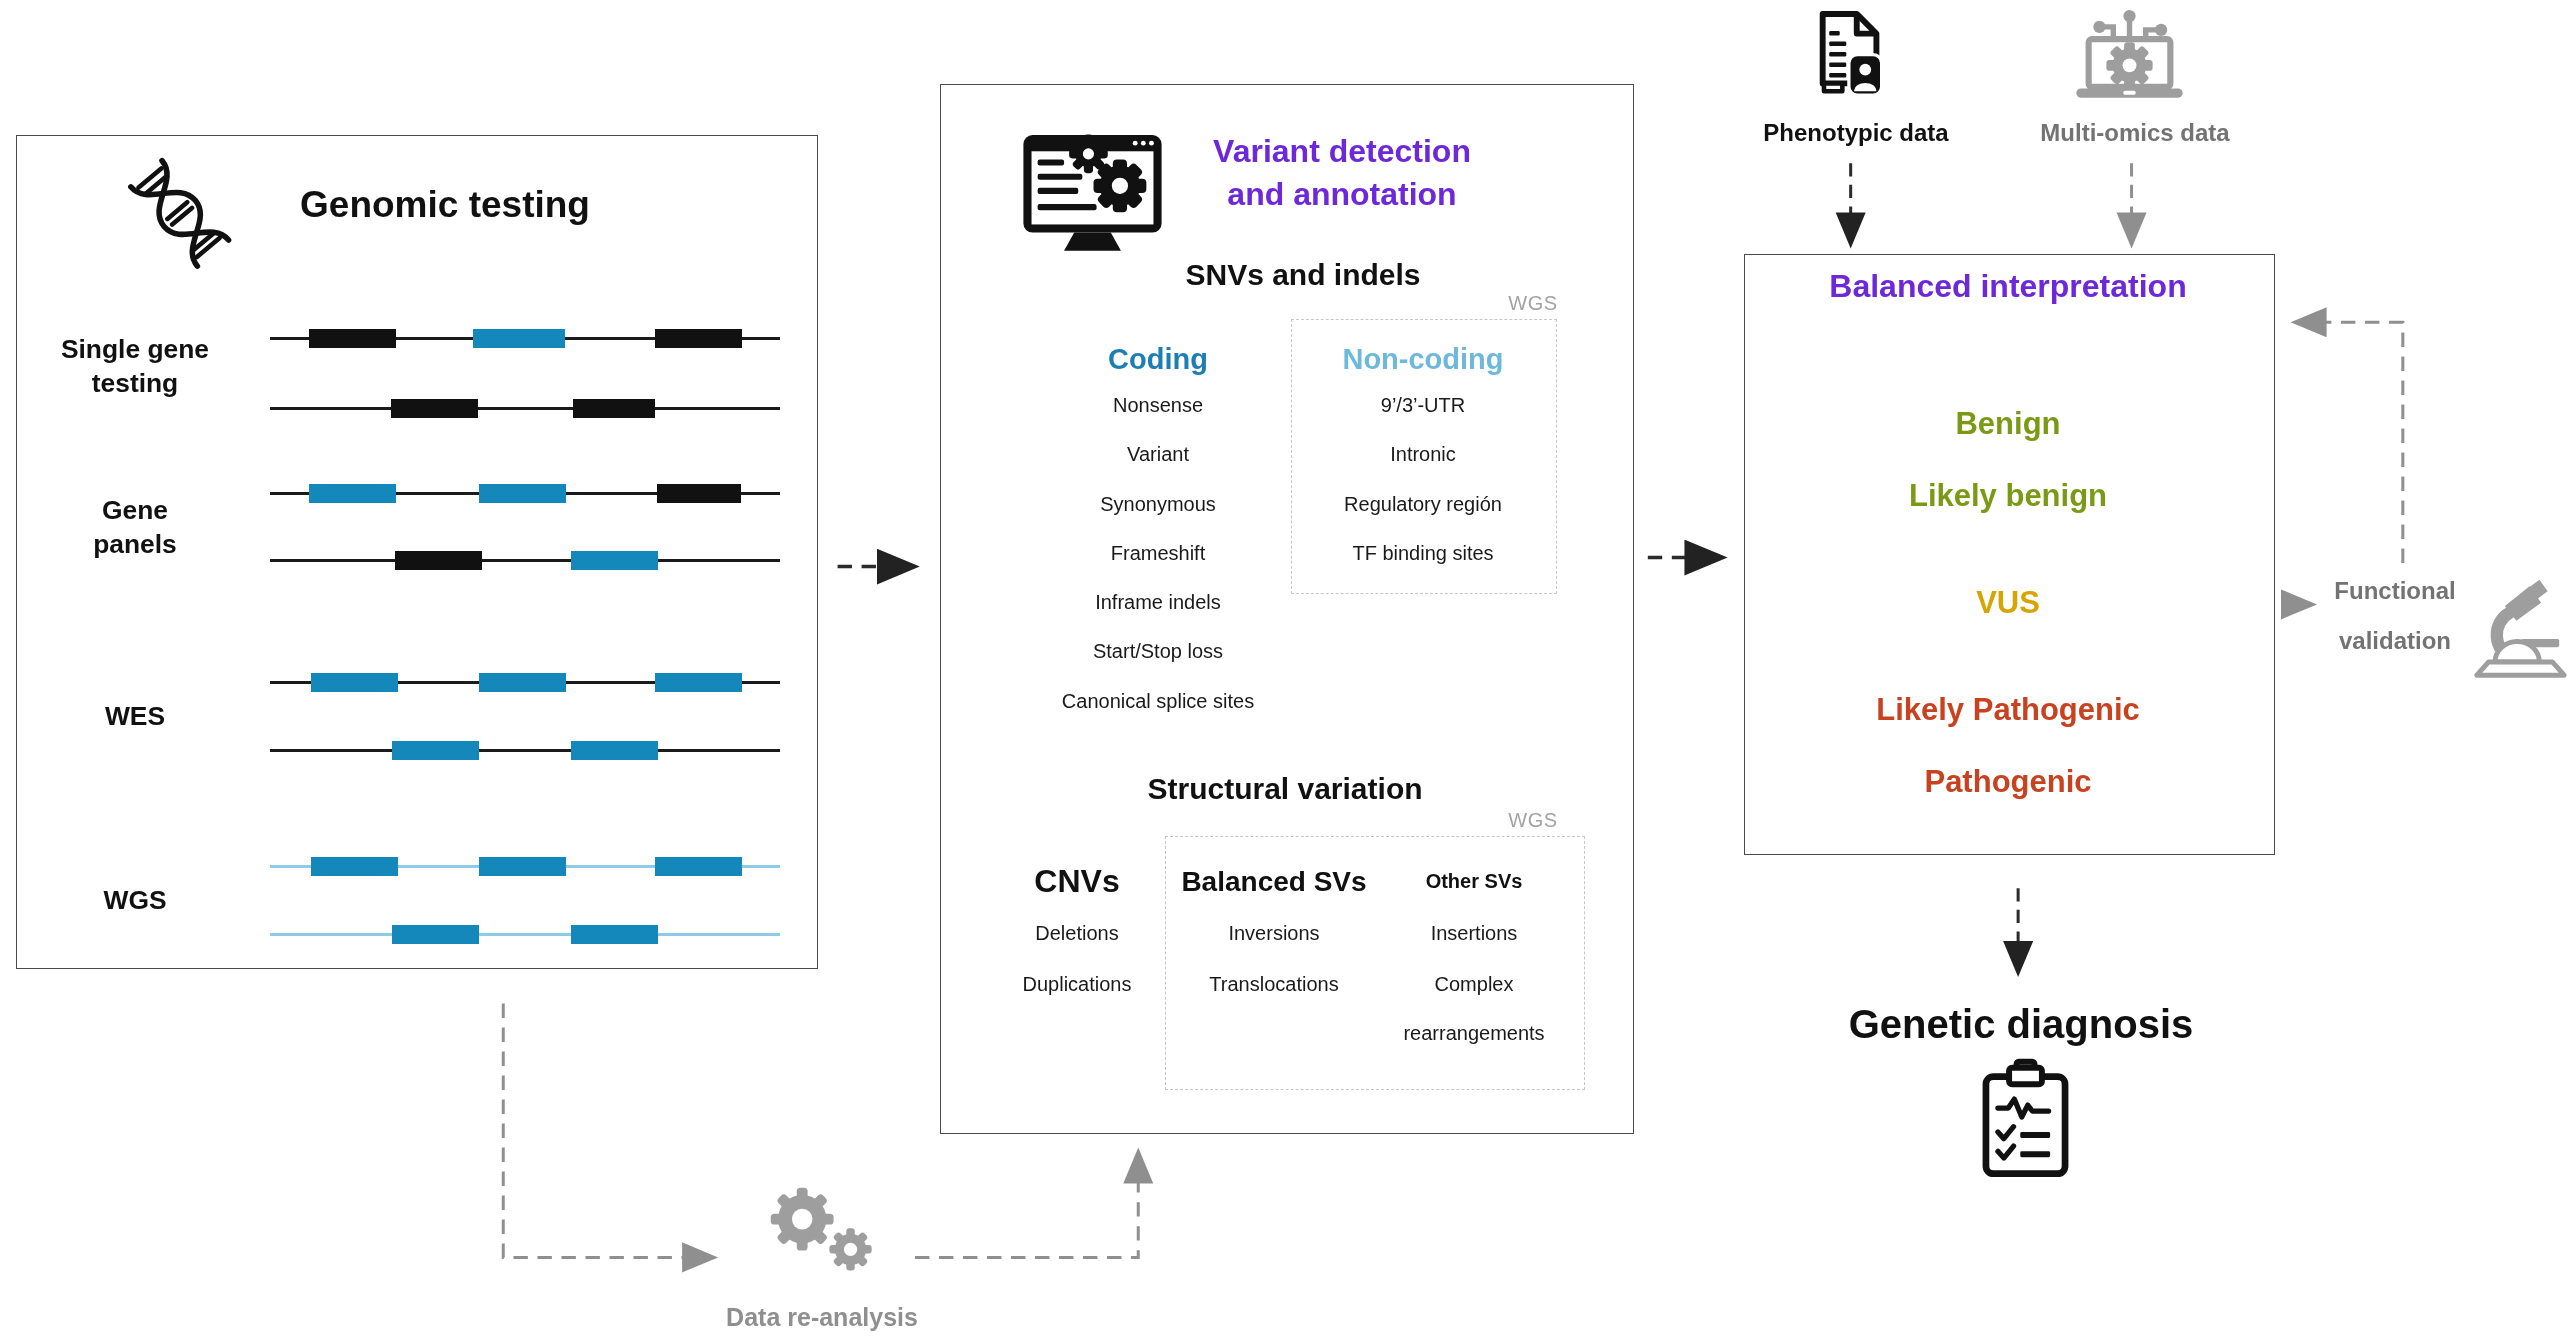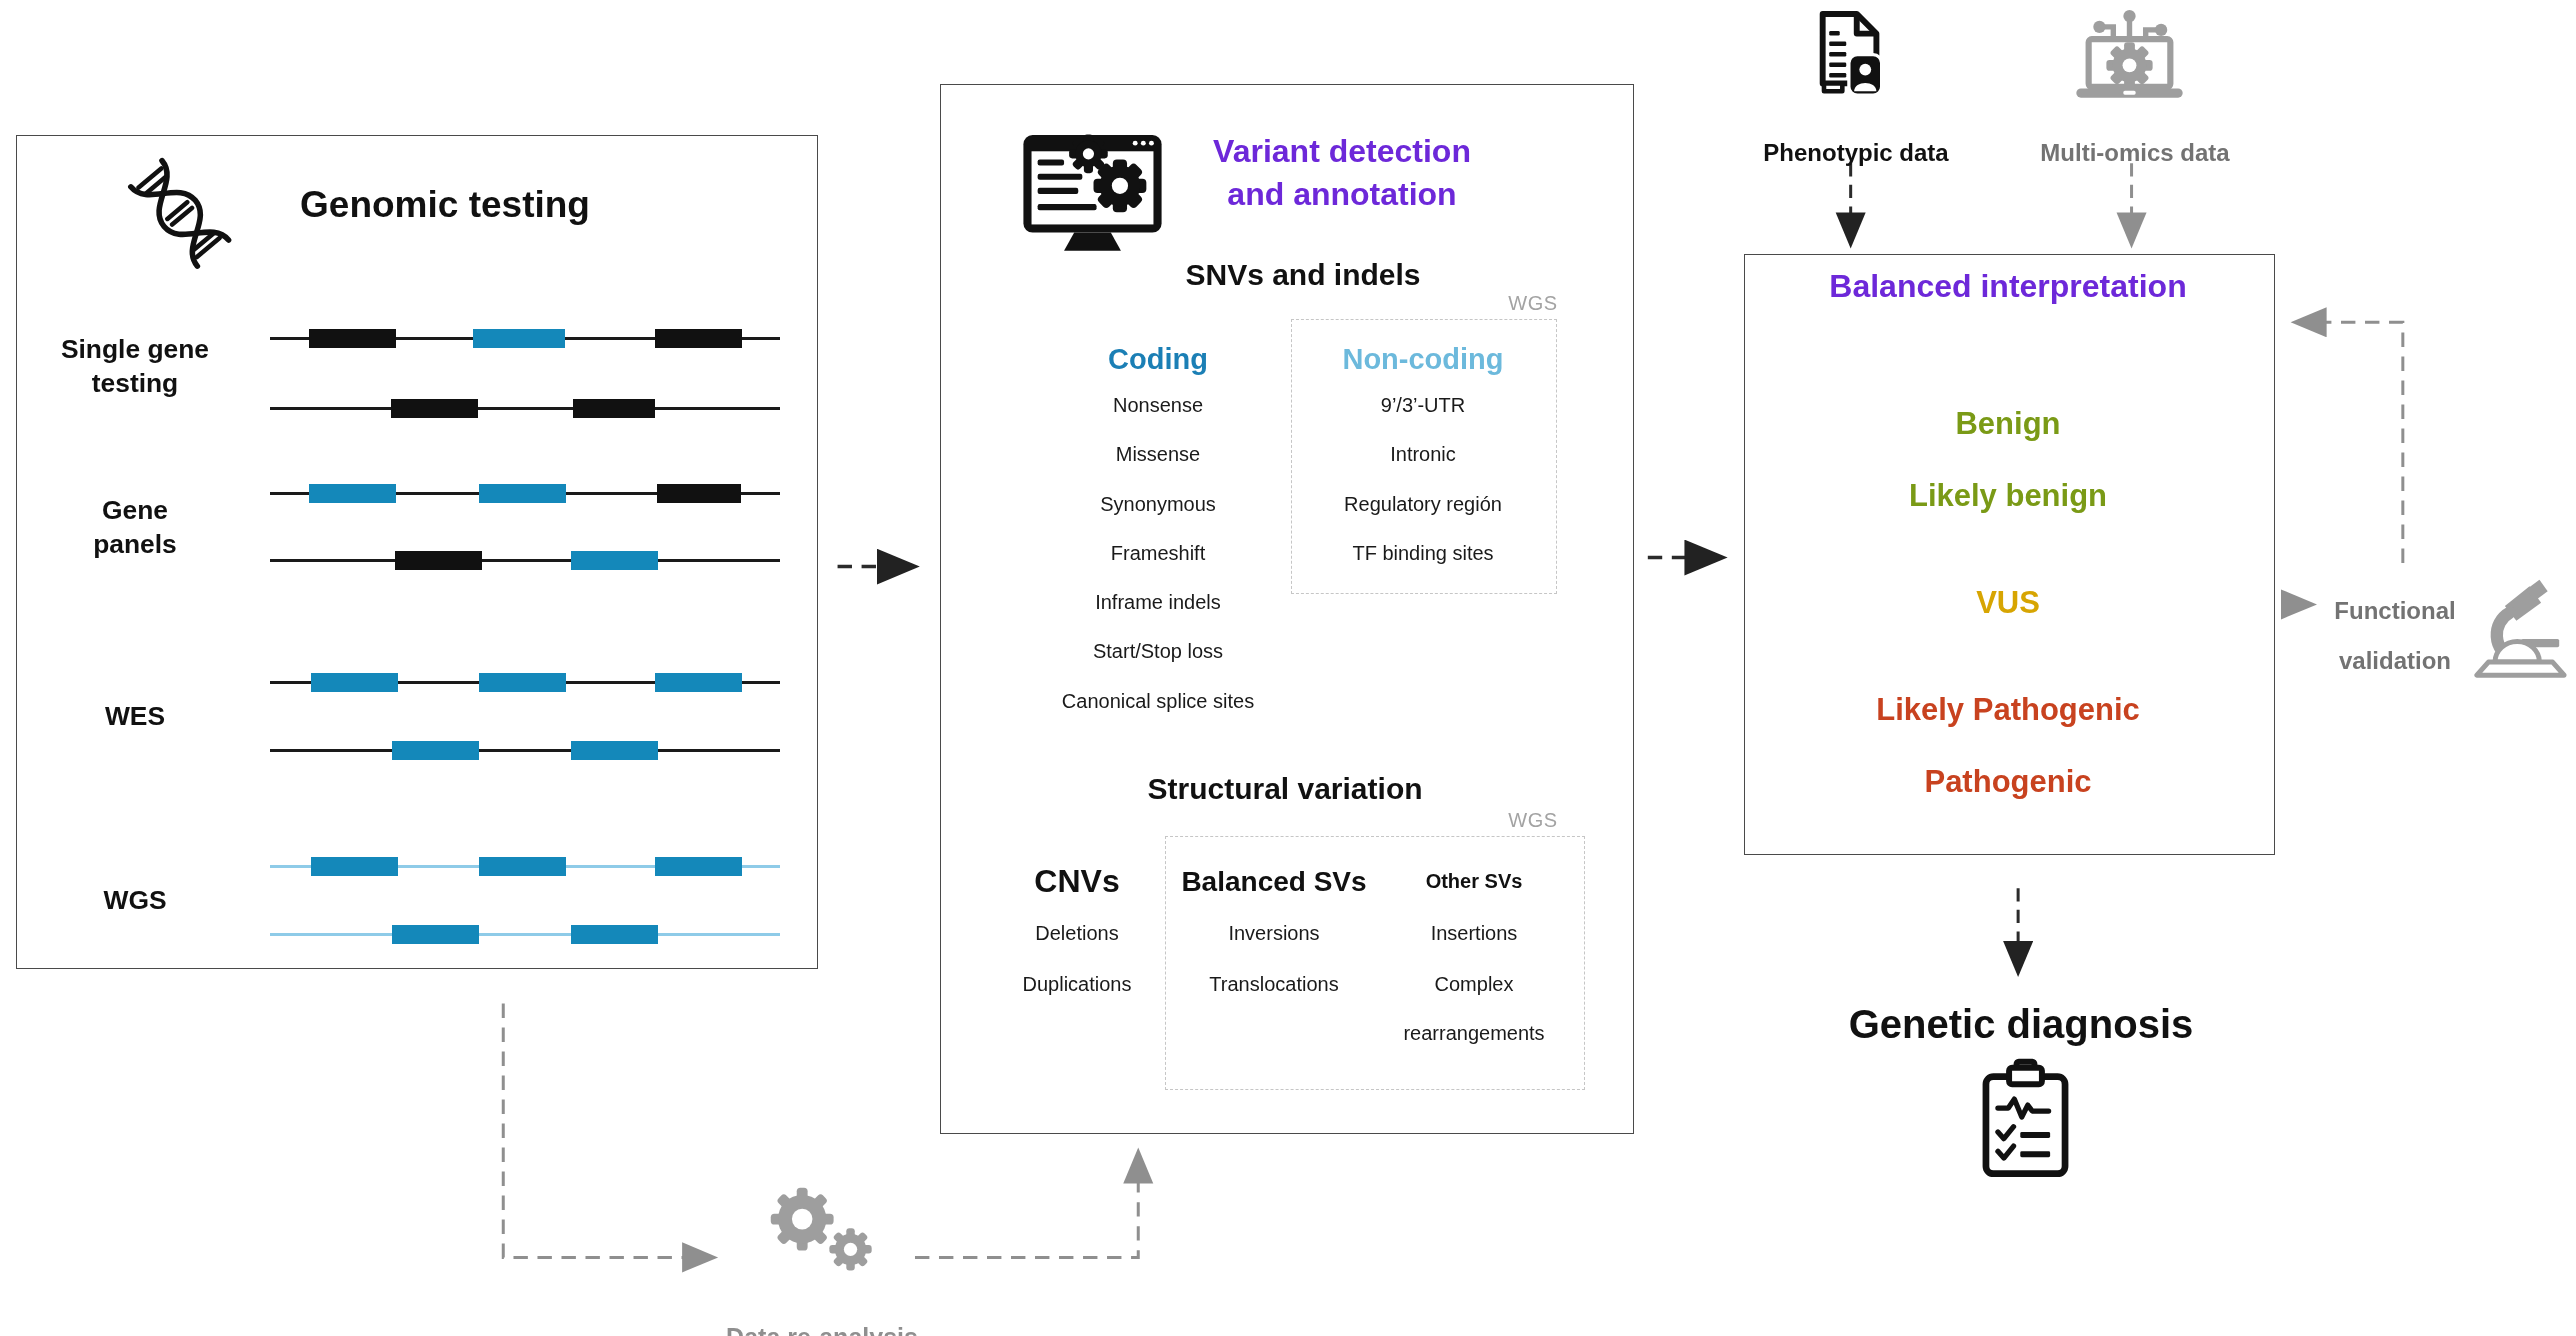--- a/index.html
+++ b/index.html
@@ -10,21 +10,21 @@
   .box{position:absolute;border:1.8px solid #4a4a4a;background:#fff;}
   .dashedbox{position:absolute;border:1.2px dashed #c6c6c6;background:transparent;}
   .ctr{position:absolute;transform:translate(-50%,-50%);white-space:pre-line;text-align:center;line-height:1.25;}
   .t-title{font-size:37px;font-weight:bold;color:#111;}
   .t-title2{font-size:32px;font-weight:bold;color:#6d28d9;line-height:43px;}
   .t-section{font-size:30px;font-weight:bold;color:#111;}
   .t-colhead{font-size:29px;font-weight:bold;}
   .t-item{font-size:20px;color:#1a1a1a;line-height:49px;}
   .t-rowlabel{font-size:26.4px;font-weight:bold;color:#111;line-height:34px;}
   .t-wgs{font-size:20px;color:#a3a3a3;letter-spacing:0.6px;}
-  .t-smallcap{font-size:24px;font-weight:bold;margin-top:20px;}
+  .t-smallcap{font-size:24px;font-weight:bold;}
   .t-class{font-size:31px;font-weight:bold;line-height:36px;}
   .t-diag{font-size:40px;font-weight:bold;color:#111;}
   .t-gray{color:#737373;}
   .t-black{color:#111;}
   .track{position:absolute;}
   .track .line{position:absolute;left:0;right:0;}
   .exon{position:absolute;}
   svg{position:absolute;overflow:visible;}
   #overlay{left:0;top:0;pointer-events:none;}
 </style>
@@ -239,21 +239,21 @@
       <div class="exon" style="left: 41px; width: 87px; height: 18.6px; top: -7.8px; background: rgb(20, 136, 186);"></div>
       <div class="exon" style="left: 209px; width: 87px; height: 18.6px; top: -7.8px; background: rgb(20, 136, 186);"></div>
       <div class="exon" style="left: 385px; width: 87px; height: 18.6px; top: -7.8px; background: rgb(20, 136, 186);"></div>
     </div>
     <div class="track" style="left: 270px; top: 933px; width: 510px; height: 3px;">
       <div class="line" style="height: 3px; background: rgb(142, 203, 232);"></div>
       <div class="exon" style="left: 122px; width: 87px; height: 18.6px; top: -7.8px; background: rgb(20, 136, 186);"></div>
       <div class="exon" style="left: 301px; width: 87px; height: 18.6px; top: -7.8px; background: rgb(20, 136, 186);"></div>
     </div>
     <div class="ctr t-item" style="left: 1158px; top: 405px;">Nonsense</div>
-    <div class="ctr t-item" style="left: 1158px; top: 454px;">Missense</div>
+    <div class="ctr t-item" style="left: 1158px; top: 454px;">Variant</div>
     <div class="ctr t-item" style="left: 1158px; top: 504px;">Synonymous</div>
     <div class="ctr t-item" style="left: 1158px; top: 553px;">Frameshift</div>
     <div class="ctr t-item" style="left: 1158px; top: 602px;">Inframe indels</div>
     <div class="ctr t-item" style="left: 1158px; top: 651px;">Start/Stop loss</div>
     <div class="ctr t-item" style="left: 1158px; top: 701px;">Canonical splice sites</div>
     <div class="ctr t-item" style="left: 1423px; top: 405px;">9’/3’-UTR</div>
     <div class="ctr t-item" style="left: 1423px; top: 454px;">Intronic</div>
     <div class="ctr t-item" style="left: 1423px; top: 504px;">Regulatory región</div>
     <div class="ctr t-item" style="left: 1423px; top: 553px;">TF binding sites</div>
     <div class="ctr t-colhead t-black" style="left: 1077px; top: 881px; font-size: 32px;">CNVs</div>

